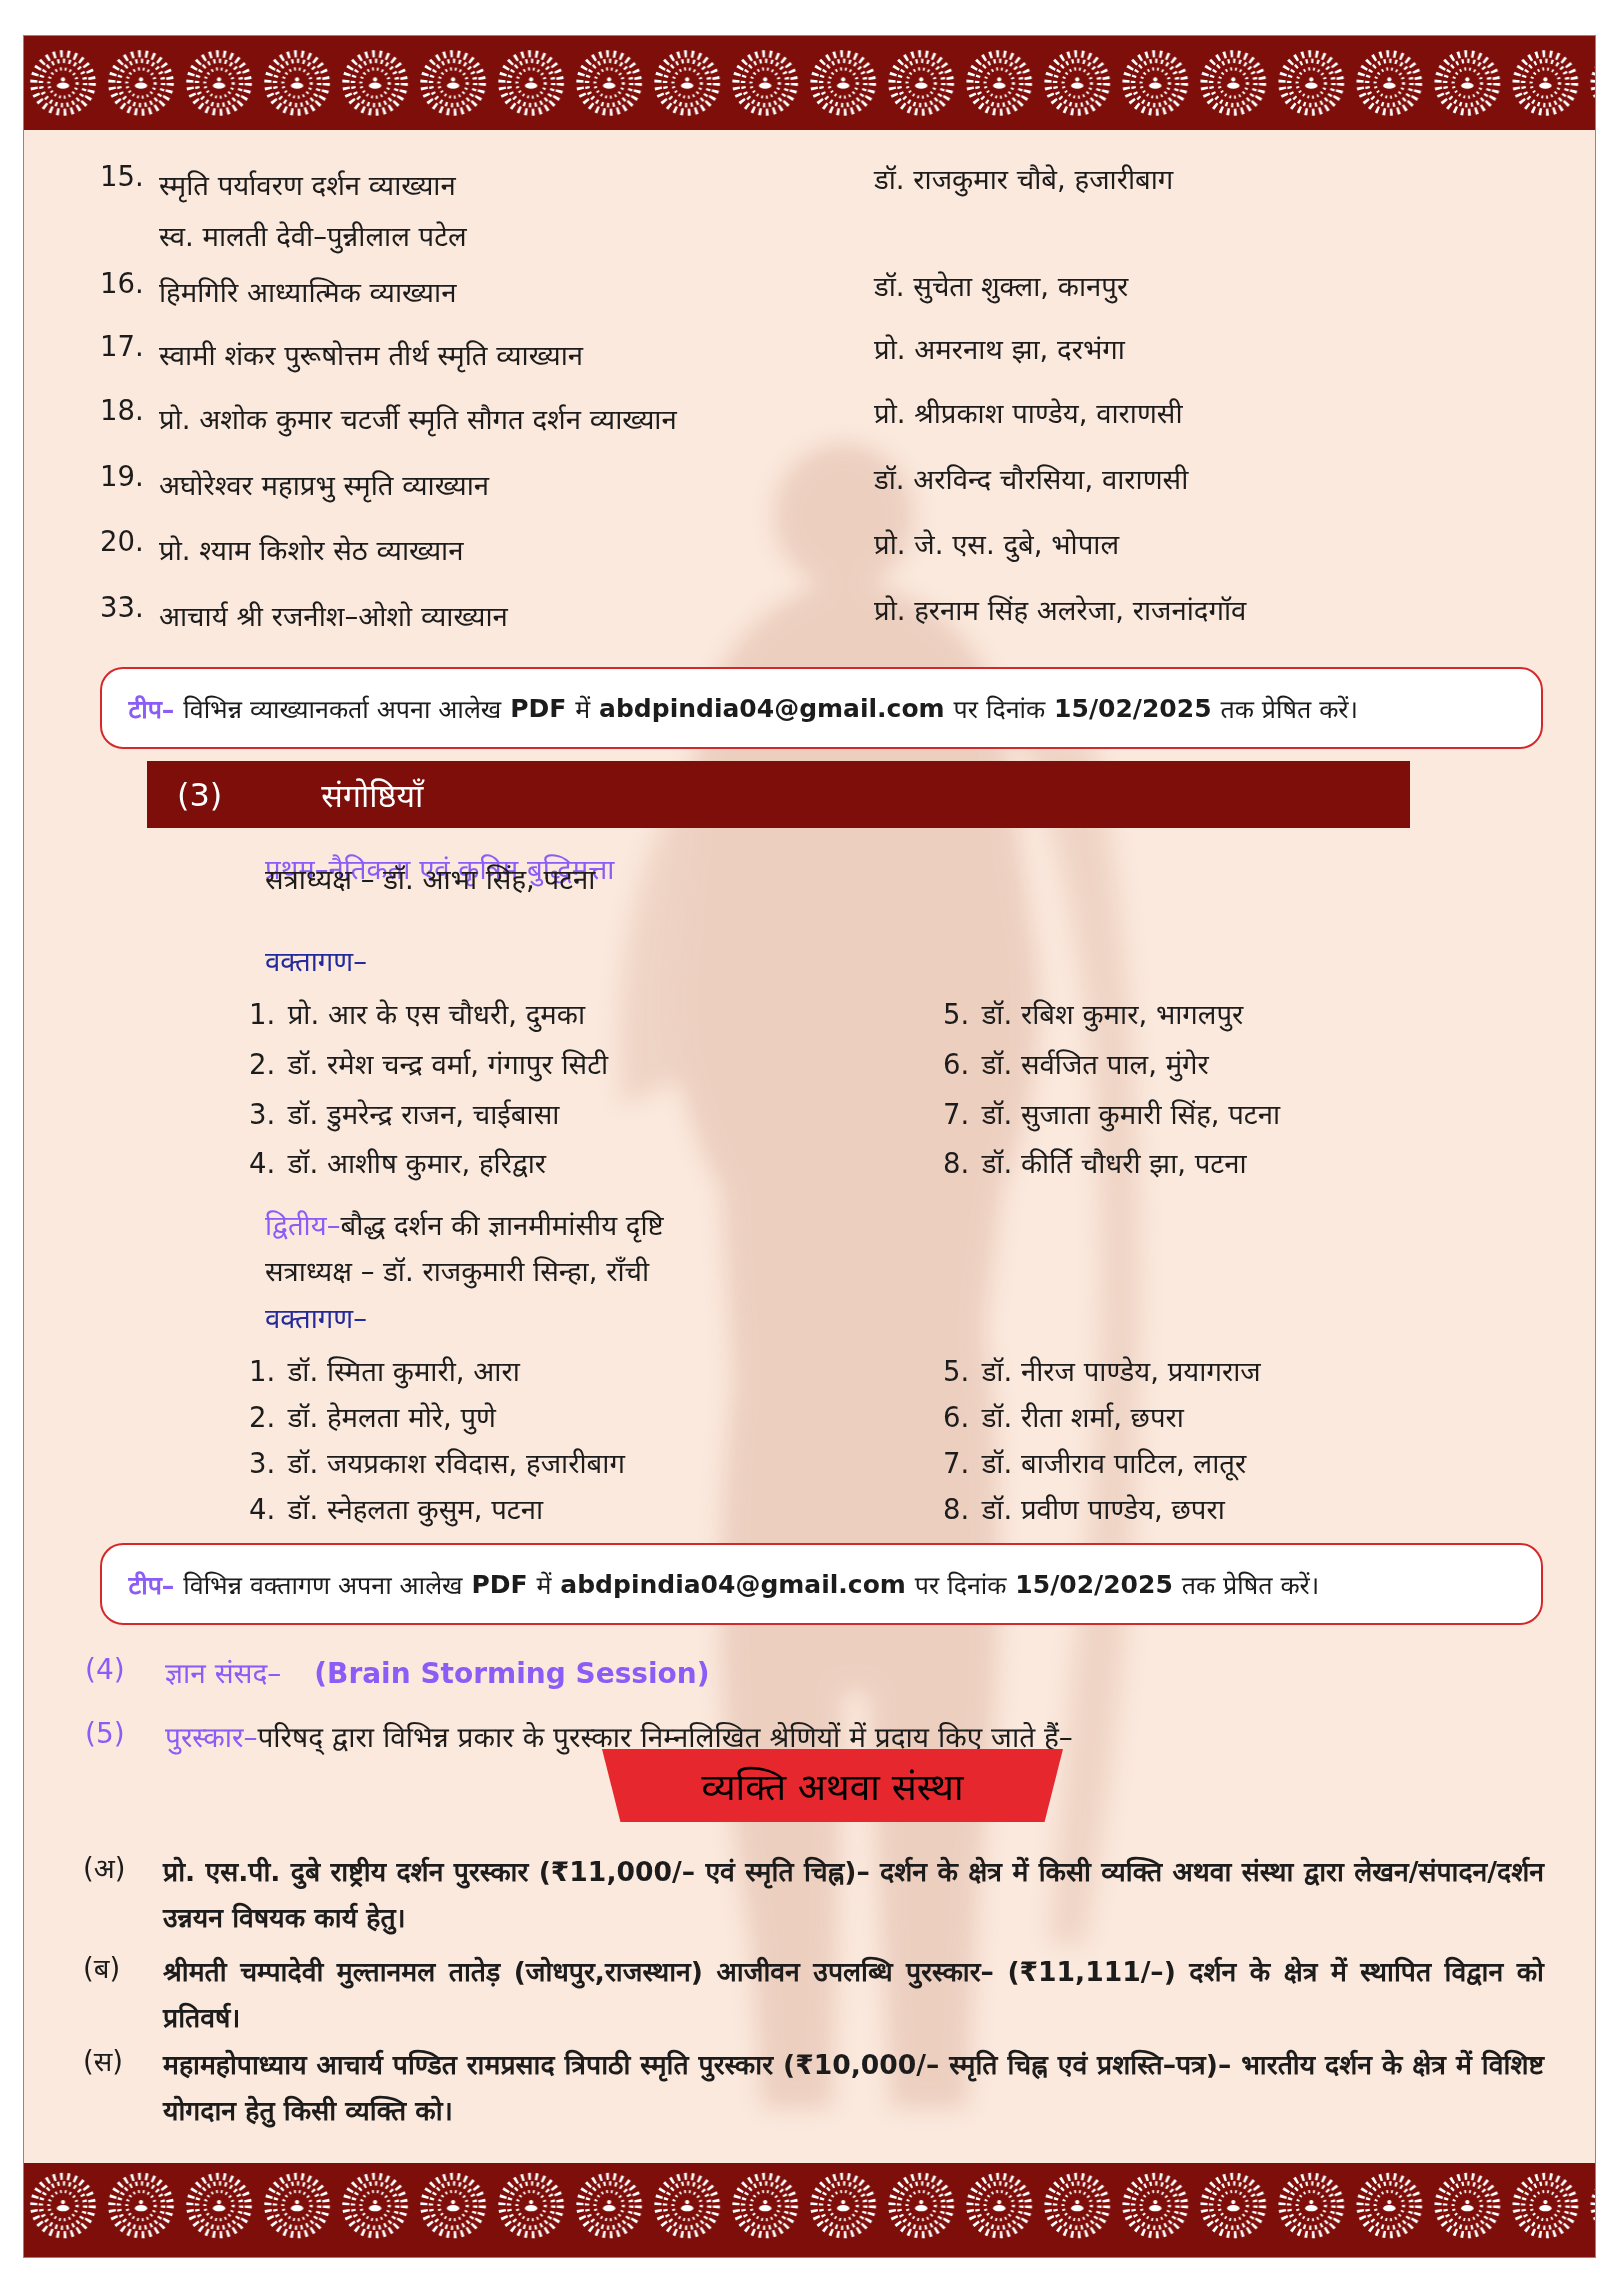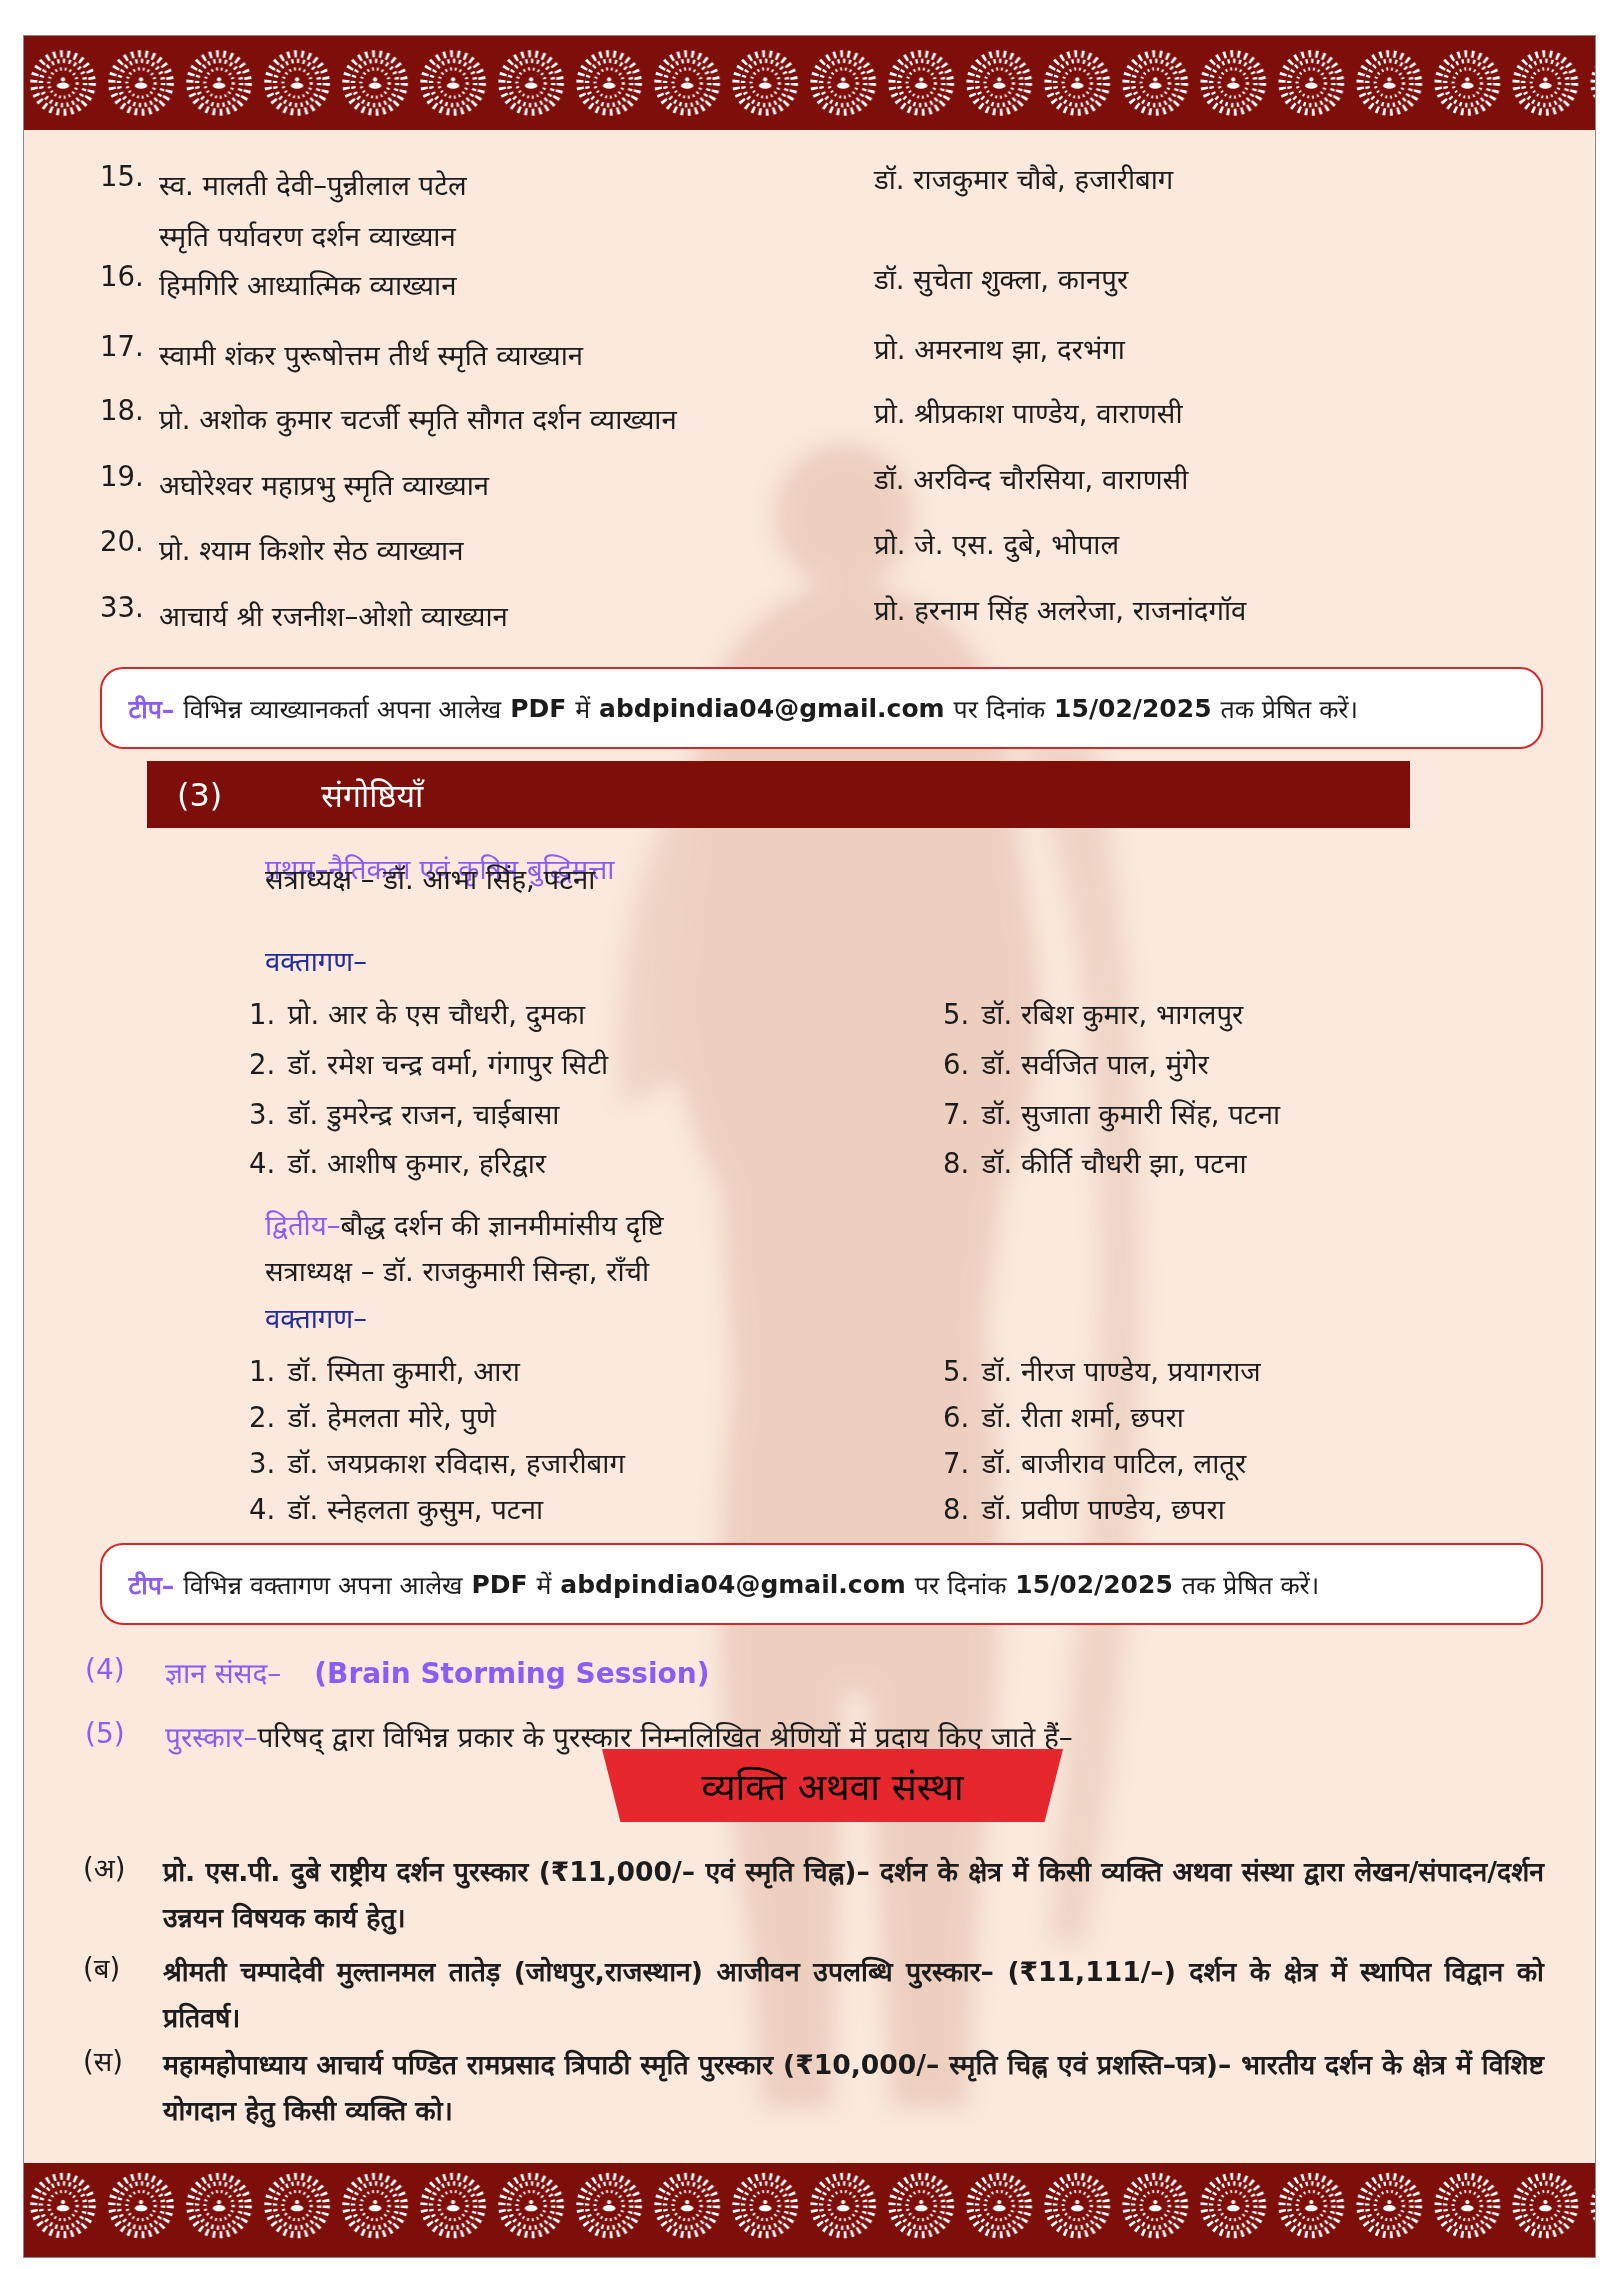--- a/index.html
+++ b/index.html
@@ -74,26 +74,26 @@
         <ellipse cx="150" cy="48" rx="24" ry="26"></ellipse>
         <path d="M150,70 C120,78 104,100 100,130 L92,210 C90,240 96,268 108,290 L112,360 C104,430 108,500 118,560 L122,620 L146,620 L150,470 L158,470 L166,620 L192,620 L196,540 C204,470 206,400 198,340 L204,290 C216,260 220,225 214,195 L204,120 C198,92 178,75 150,70 Z"></path>
         <path d="M206,120 C238,190 246,320 228,460 L220,560 L232,562 C256,430 258,250 236,130 Z" opacity=".8"></path>
         <path d="M104,130 C80,160 70,210 74,260 L96,250 C92,210 98,170 112,148 Z" opacity=".8"></path>
       </g>
     </svg>
 
     <div class="lec-row t" style="top:124px">
       <span class="lec-no">15.</span>
       <div class="lec-title">
+        <div>स्मृति पर्यावरण दर्शन व्याख्यान</div>
         <div>स्व. मालती देवी–पुन्नीलाल पटेल</div>
-        <div>स्मृति पर्यावरण दर्शन व्याख्यान</div>
       </div>
       <span class="lec-spk">डॉ. राजकुमार चौबे, हजारीबाग</span>
     </div>
-    <div class="lec-row t" style="top:224px">
+    <div class="lec-row t" style="top:231px">
       <span class="lec-no">16.</span>
       <div class="lec-title">
         <div>हिमगिरि आध्यात्मिक व्याख्यान</div>
       </div>
       <span class="lec-spk">डॉ. सुचेता शुक्ला, कानपुर</span>
     </div>
     <div class="lec-row t" style="top:294px">
       <span class="lec-no">17.</span>
       <div class="lec-title">
         <div>स्वामी शंकर पुरूषोत्तम तीर्थ स्मृति व्याख्यान</div>

